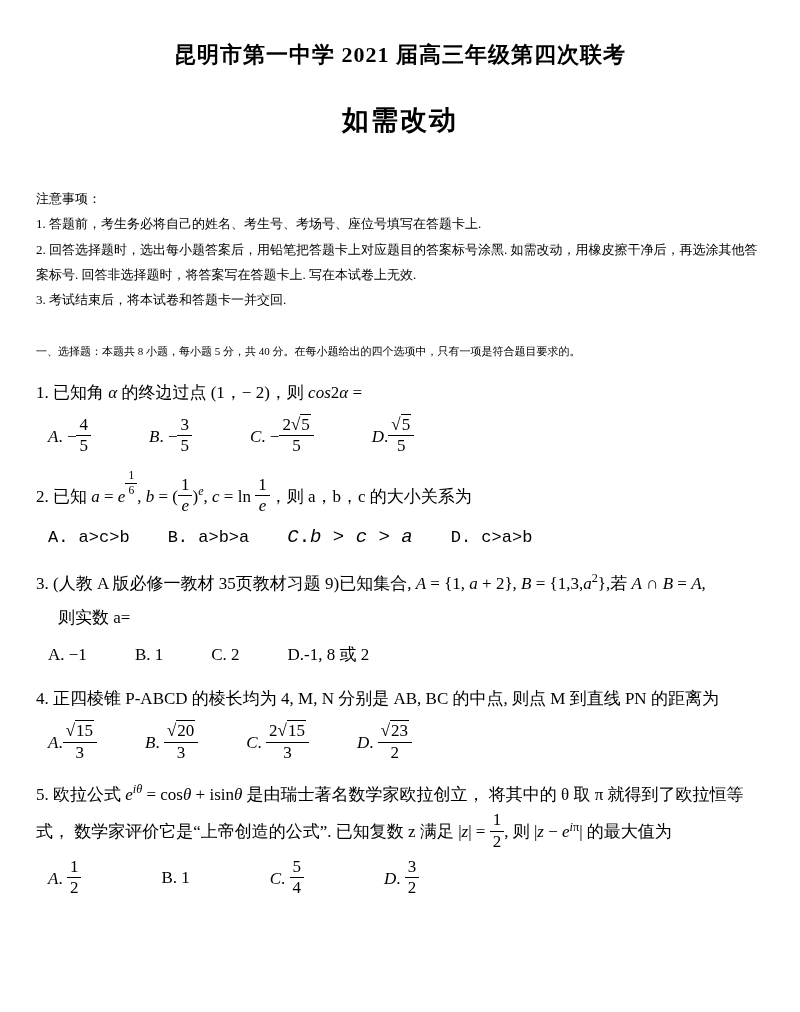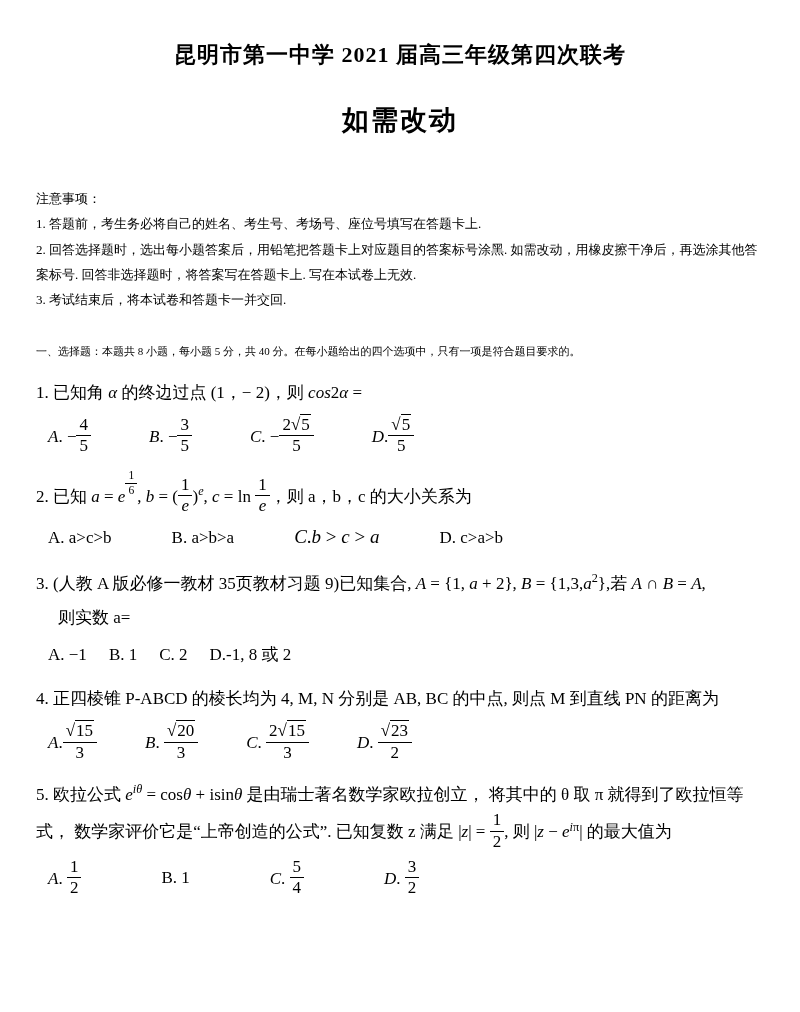--- a/index.html
+++ b/index.html
@@ -39,22 +39,22 @@
 
   .opts {
     display: flex;
     align-items: center;
     padding-left: 12px;
     margin-top: 6px;
     font-size: 17px;
     line-height: 1.6;
   }
   .g1 { column-gap: 58px; }
-  .g2 { column-gap: 60px; }
-  .g3 { column-gap: 22px; }
+  .g2 { column-gap: 38px; font-family: Liberation Mono, monospace; }
+  .g3 { column-gap: 48px; }
   .g4 { column-gap: 48px; }
   .g5 { column-gap: 80px; }
   .opt { white-space: nowrap; }
   .opt-big { font-size: 19px; text-align: right; }
 
   
   .frac {
     display: inline-block;
     text-align: center;
     vertical-align: -0.55em;

